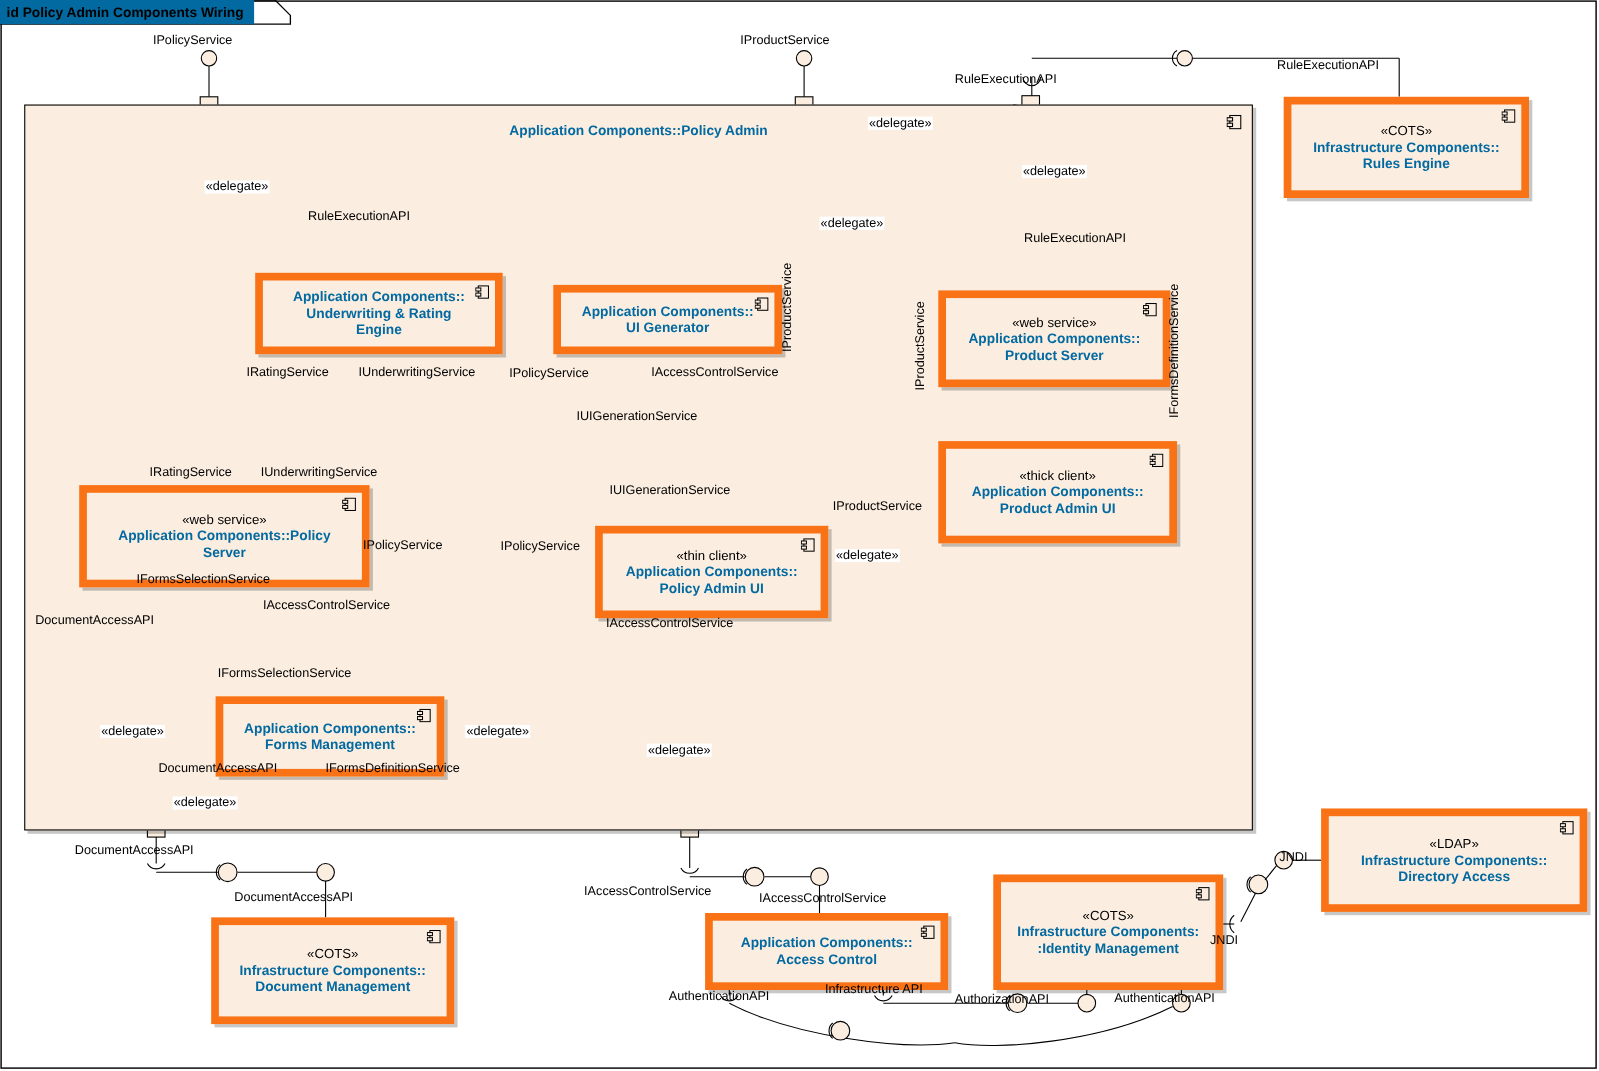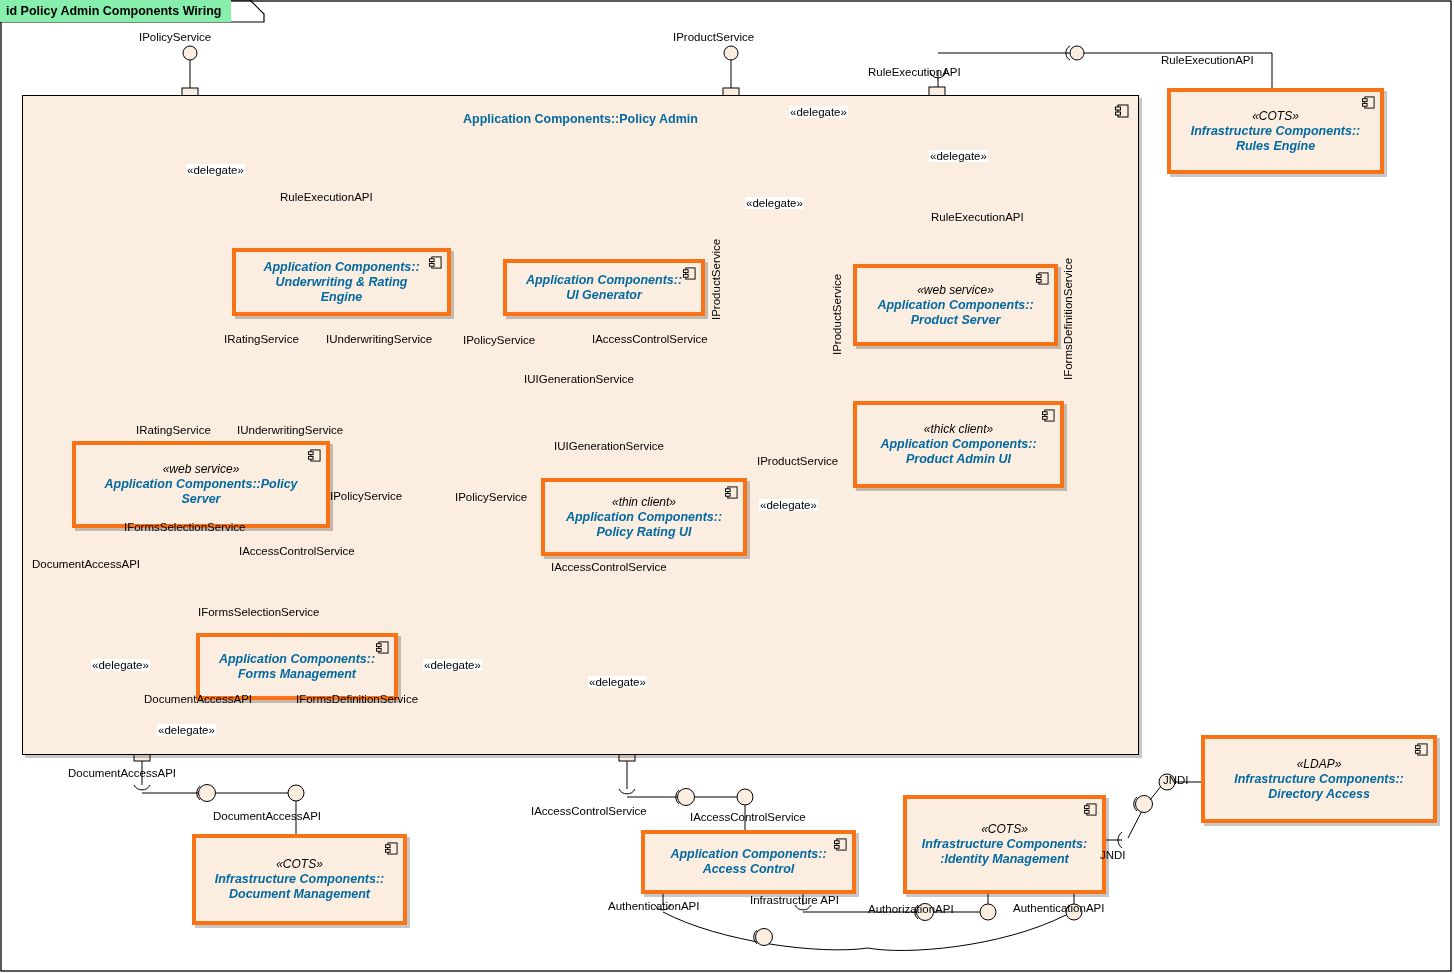--- a/index.html
+++ b/index.html
@@ -2,37 +2,36 @@
 <html><head>
 <meta charset="utf-8">
 <style>
   html,body{margin:0;padding:0;background:#ffffff;}
   body{font-family:"Liberation Sans", sans-serif;}
   #canvas{position:relative;width:1454px;height:974px;background:#ffffff;overflow:hidden;}
   #svg{position:absolute;left:0;top:0;width:1454px;height:974px;}
 
   .frame-tab{
     position:absolute;left:0;top:0;height:22px;
-    background:#86efac;
+    background:#0369a1;
     display:flex;align-items:center;
     padding:0 10px 0 6px;
     font-size:12.5px;font-weight:bold;color:#000;
     white-space:nowrap;
     z-index:6;
   }
 
   .comp{
     position:absolute;
     background:#FBEEE0;
-    border:4px solid #f97316;
+    border:7px solid #f97316;
     box-shadow:3px 3px 0 rgba(0,0,0,0.22);
     display:flex;flex-direction:column;align-items:center;justify-content:center;
     text-align:center;
     z-index:4;
-    font-style:italic;
   }
   .comp .stereo{font-size:12px;color:#000;font-weight:normal;line-height:15px;}
   .comp .cname{font-size:12.5px;color:#0369a1;font-weight:bold;line-height:15px;}
   .comp .cicon{
     position:absolute;right:5px;top:4px;width:13px;height:13px;
   }
 
   .container{
     position:absolute;
     background:#FBEEE0;
@@ -320,21 +319,21 @@
     <svg class="cicon" viewBox="0 0 14 14">
       <rect x="3" y="1" width="10" height="12" fill="#FBEEE0" stroke="#000" stroke-width="1"></rect>
       <rect x="0.5" y="3" width="5" height="3" fill="#FBEEE0" stroke="#000" stroke-width="1"></rect>
       <rect x="0.5" y="8" width="5" height="3" fill="#FBEEE0" stroke="#000" stroke-width="1"></rect>
     </svg>
   </div>
 
   <div class="comp" style="left:541px;top:478px;width:198px;height:70px;">
     <div class="stereo">«thin client»</div>
     <div class="cname">Application Components::</div>
-    <div class="cname">Policy Rating UI</div>
+    <div class="cname">Policy Admin UI</div>
     <svg class="cicon" viewBox="0 0 14 14">
       <rect x="3" y="1" width="10" height="12" fill="#FBEEE0" stroke="#000" stroke-width="1"></rect>
       <rect x="0.5" y="3" width="5" height="3" fill="#FBEEE0" stroke="#000" stroke-width="1"></rect>
       <rect x="0.5" y="8" width="5" height="3" fill="#FBEEE0" stroke="#000" stroke-width="1"></rect>
     </svg>
   </div>
 
   <div class="comp" style="left:853px;top:401px;width:203px;height:79px;">
     <div class="stereo">«thick client»</div>
     <div class="cname">Application Components::</div>

